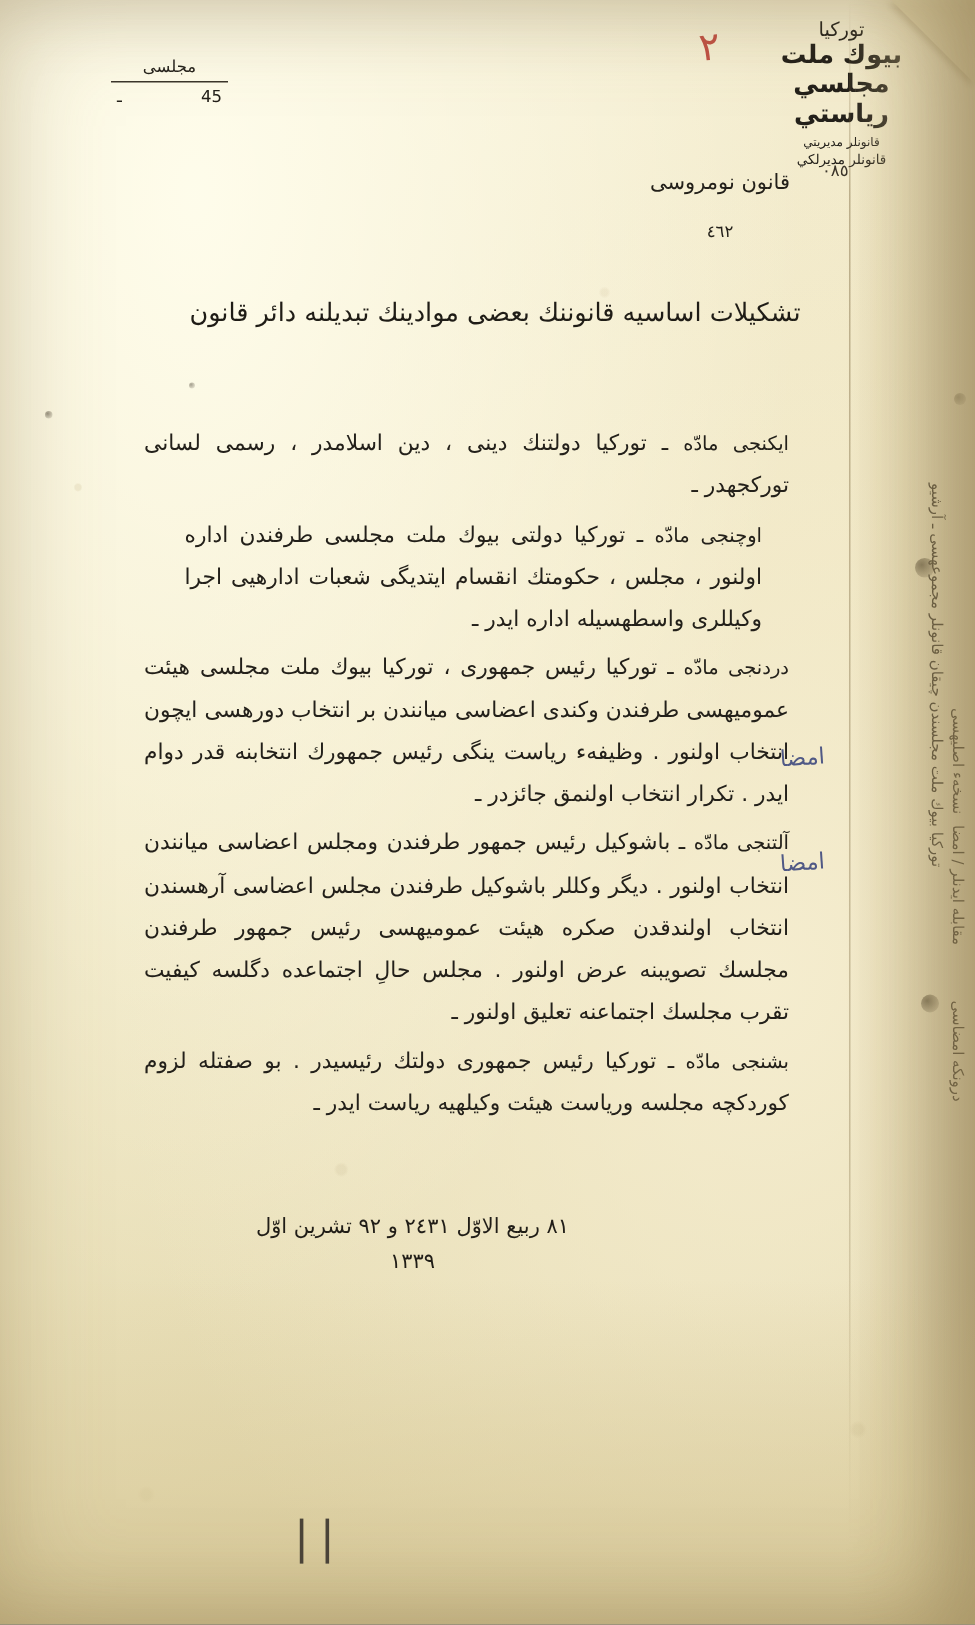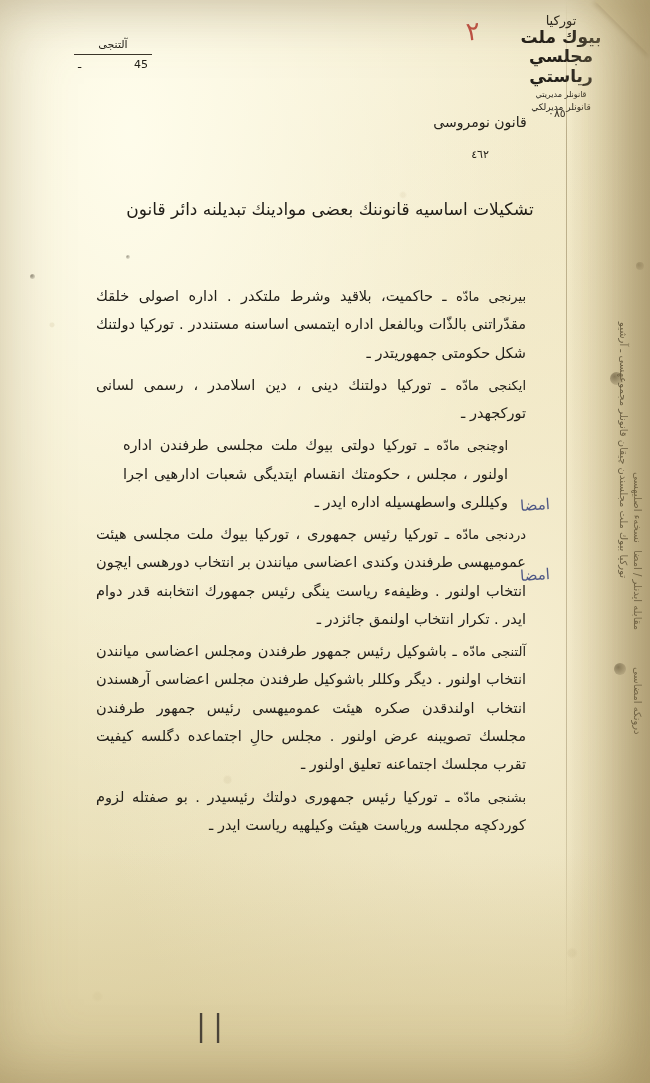--- a/index.html
+++ b/index.html
@@ -268,21 +268,21 @@
   }
 </style>
 </head>
 <body>
 
 <div class="page">
 
   <div class="grain"></div>
 
   <div class="tl-box">
-    <div class="l1 ar">آلتنجى</div>
+    <div class="l1 ar">مجلسى</div>
     <div class="rule"></div>
     <div class="l2">
       <span class="ar">ـ</span>
       <span class="ar">54</span>
     </div>
   </div>
 
   <div class="red-num ar">٢</div>
 
   <div class="masthead">
@@ -297,24 +297,20 @@
   <div class="lawno">
     <div class="t ar">قانون نومروسى</div>
     <div class="n ar">٢٦٤</div>
   </div>
   <div class="folio ar">٥٨٠</div>
 
   <div class="doc-heading ar">تشكيلات اساسيه قانوننك بعضى موادينك تبديلنه دائر قانون</div>
 
   <div class="body">
 
-    <div class="para ar">
-      <span class="lead">بيرنجى مادّه</span>
-      <span>ـ حاكميت، بلاقيد وشرط ملتكدر . اداره اصولى خلقك مقدّراتنى بالذّات وبالفعل اداره ايتمسى اساسنه مستنددر . توركيا دولتنك شكل حكومتى جمهوريتدر ـ</span>
-    </div>
 
     <div class="para ar">
       <span class="lead">ايكنجى مادّه</span>
       <span>ـ توركيا دولتنك دينى ، دين اسلامدر ، رسمى لسانى توركجهدر ـ</span>
     </div>
 
     <div class="para ar indent">
       <span class="lead">اوچنجى مادّه</span>
       <span>ـ توركيا دولتى بيوك ملت مجلسى طرفندن اداره اولنور ، مجلس ، حكومتك انقسام ايتديگى شعبات ادارهيى اجرا وكيللرى واسطهسيله اداره ايدر ـ</span>
     </div>
@@ -329,20 +325,24 @@
       <span>ـ باشوكيل رئيس جمهور طرفندن ومجلس اعضاسى ميانندن انتخاب اولنور . ديگر وكللر باشوكيل طرفندن مجلس اعضاسى آرهسندن انتخاب اولندقدن صكره هيئت عموميهسى رئيس جمهور طرفندن مجلسك تصويبنه عرض اولنور . مجلس حالِ اجتماعده دگلسه كيفيت تقرب مجلسك اجتماعنه تعليق اولنور ـ</span>
     </div>
 
     <div class="para ar">
       <span class="lead">بشنجى مادّه</span>
       <span>ـ توركيا رئيس جمهورى دولتك رئيسيدر . بو صفتله لزوم كوردكچه مجلسه ورياست هيئت وكيلهيه رياست ايدر ـ</span>
     </div>
 
   </div>
 
+  <div class="dateline ar">
+    <span>١٨ ربيع الاوّل ١٣٤٢ و ٢٩ تشرين اوّل</span>
+    <span class="second">١٣٣٩</span>
+  </div>
 
   <div class="vbox ar" style="top:300px; right:20px; height:300px;">توركيا بيوك ملت مجلسندن چيقان قانونلر مجموعهسى ـ آرشيو</div>
   <div class="vbox ar" style="top:452px; right:6px; height:110px;">نسخهء اصليهسى</div>
   <div class="vbox ar" style="top:530px; right:6px; height:120px;">مقابله ايدنلر / امضا</div>
   <div class="vbox ar" style="top:646px; right:6px; height:110px;">درونكه امضاسى</div>
 
   <div class="sig ar sig1">امضا</div>
   <div class="sig ar sig2">امضا</div>
 
   <div class="blot b1"></div>

